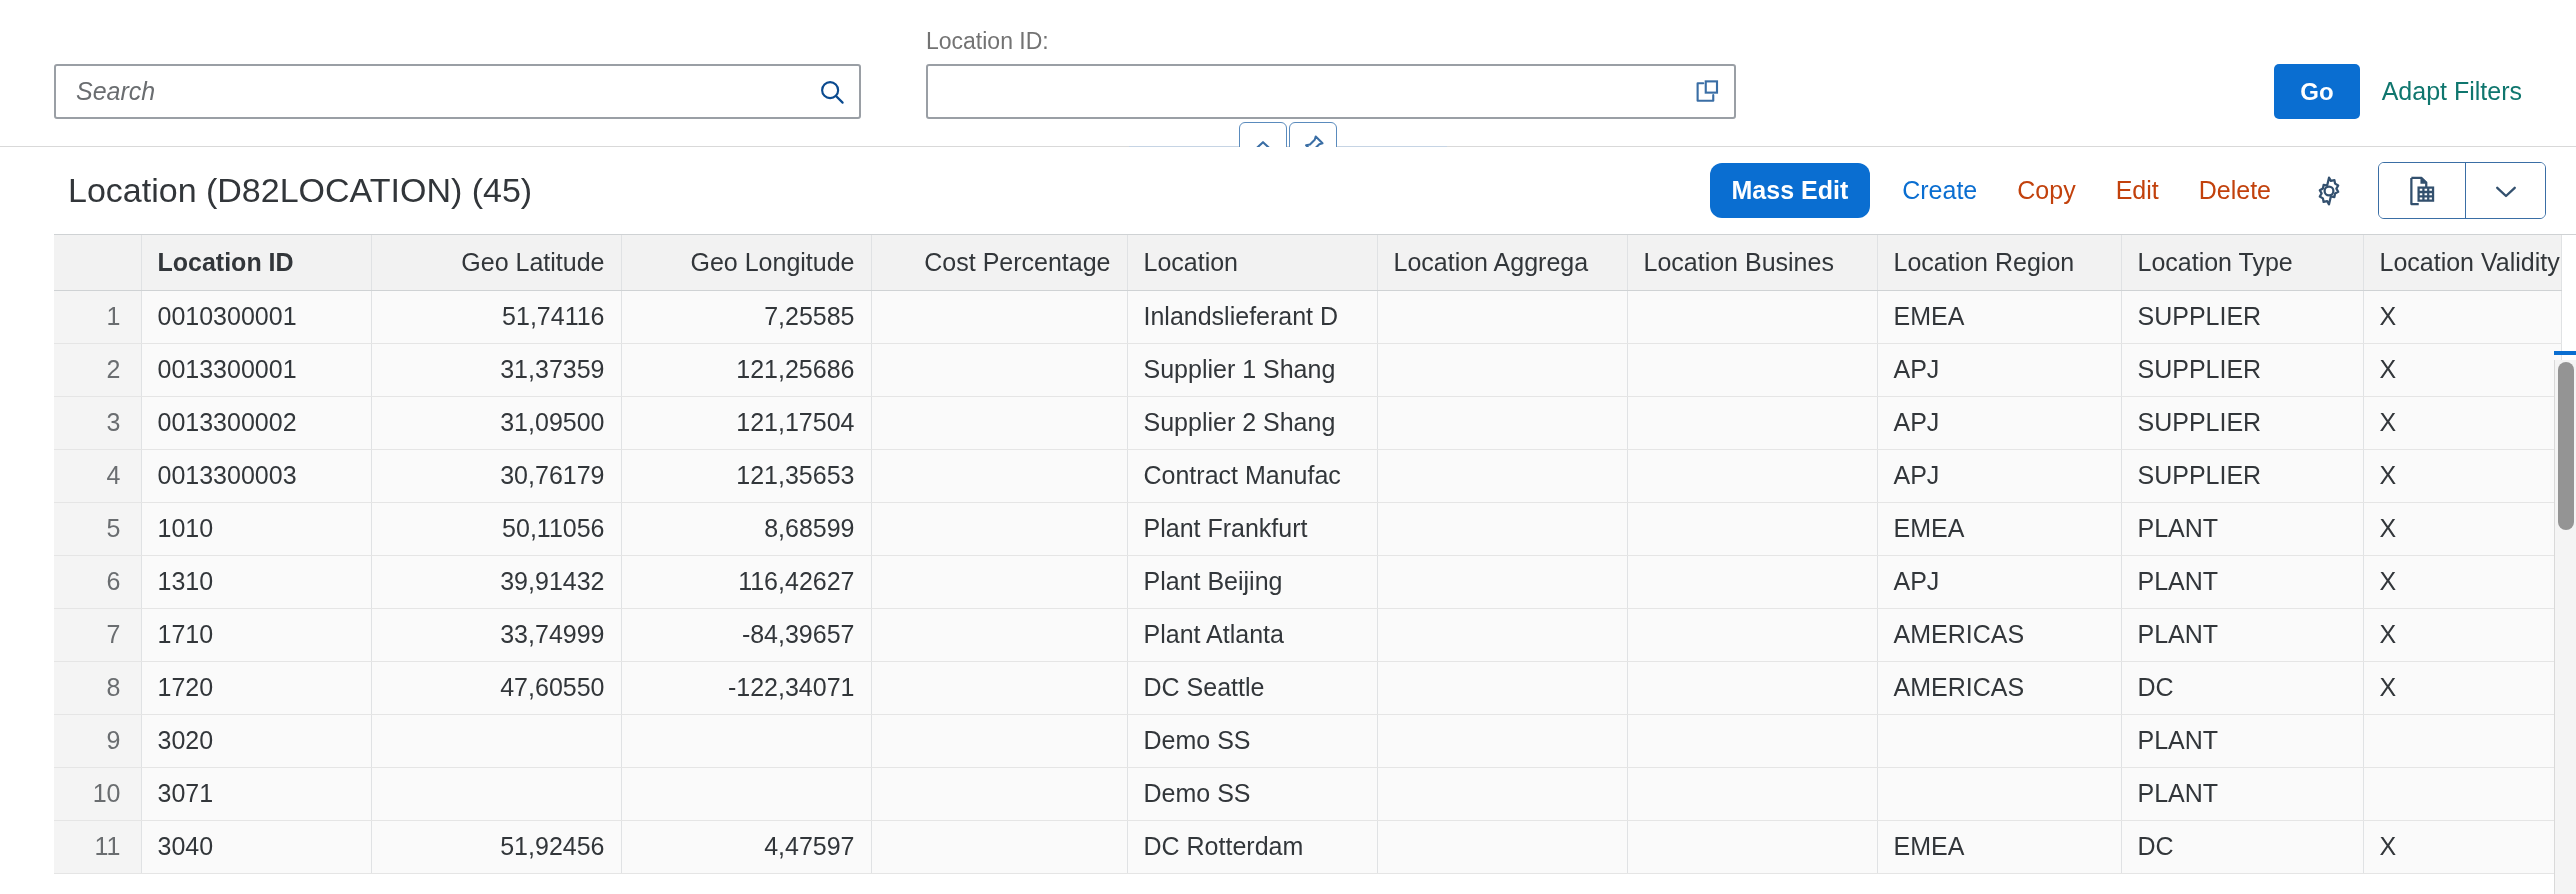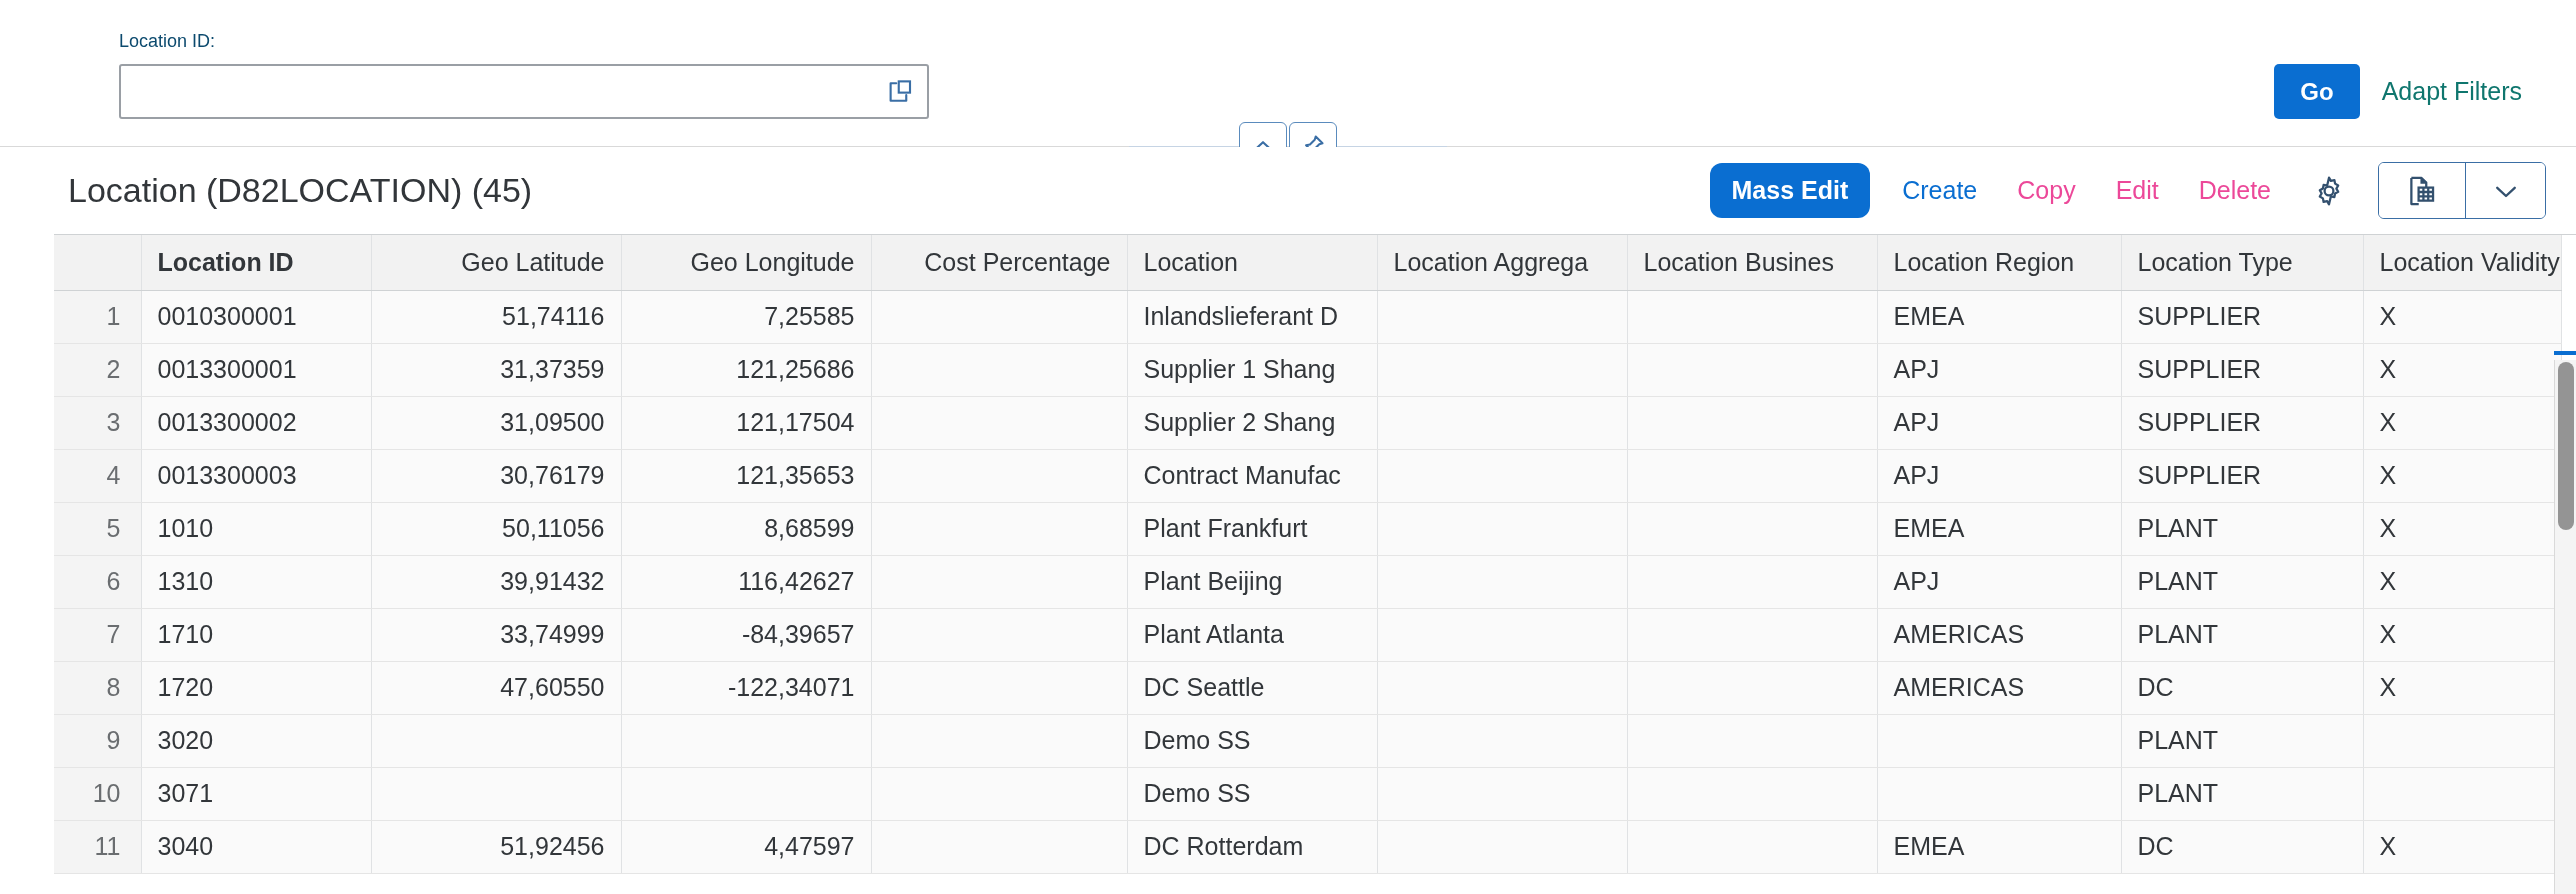--- a/index.html
+++ b/index.html
@@ -22,22 +22,22 @@
   }
   .filter-row {
     display: flex;
     align-items: flex-end;
     padding: 0 54px 0 54px;
     height: 119px;
   }
   .filter-field { display: flex; flex-direction: column; }
 
   .field-label {
-    font-size: 18px;
-    color: #0c4a6e;
+    font-size: 23px;
+    color: #737373;
     line-height: 28px;
     margin-bottom: 9px;
     white-space: nowrap;
   }
 
   .input-shell {
     position: relative;
     display: flex;
     align-items: center;
     background: #ffffff;
@@ -150,21 +150,21 @@
     white-space: nowrap;
   }
   .tbtn.emphasized {
     background: #0a6ed1;
     color: #ffffff;
     border-radius: 12px;
     font-weight: bold;
     padding: 0 22px;
     margin-right: 12px;
   }
-  .tbtn.disabled { color: #ec4899; cursor: default; }
+  .tbtn.disabled { color: #c2410c; cursor: default; }
 
   .icon-btn {
     width: 59px; height: 55px;
     background: transparent;
     border: none;
     display: flex; align-items: center; justify-content: center;
     cursor: pointer;
     margin-left: 8px;
   }
   .split-btn {
@@ -263,20 +263,31 @@
     width: 22px; height: 4px;
     background: #0a6ed1;
   }
 </style>
 </head>
 <body>
 
 <div class="filter-bar">
   <div class="filter-row">
 
+    <div class="filter-field">
+      <div class="input-shell" id="searchfield">
+        <input type="text" placeholder="Search" style="">
+        <span class="input-icon-btn">
+          <svg width="30" height="30" viewBox="0 0 24 24" fill="none" stroke="#0a4a8f" stroke-width="1.7">
+            <circle cx="10.5" cy="10.5" r="6.4"></circle>
+            <line x1="15.3" y1="15.3" x2="20.5" y2="20.5" stroke-linecap="round"></line>
+          </svg>
+        </span>
+      </div>
+    </div>
 
     <div class="filter-field" style="margin-left:65px;">
       <span class="field-label">Location ID:</span>
       <div class="input-shell" id="locid-field">
         <input type="text" placeholder="" style="">
         <span class="input-icon-btn">
           <svg width="30" height="30" viewBox="0 0 24 24" fill="none" stroke="#3a6ea5" stroke-width="1.7">
             <path d="M9 5 H4.5 V19 H17 V14.5" stroke-linecap="round" stroke-linejoin="round"></path>
             <rect x="11" y="3.5" width="9" height="9"></rect>
           </svg>

